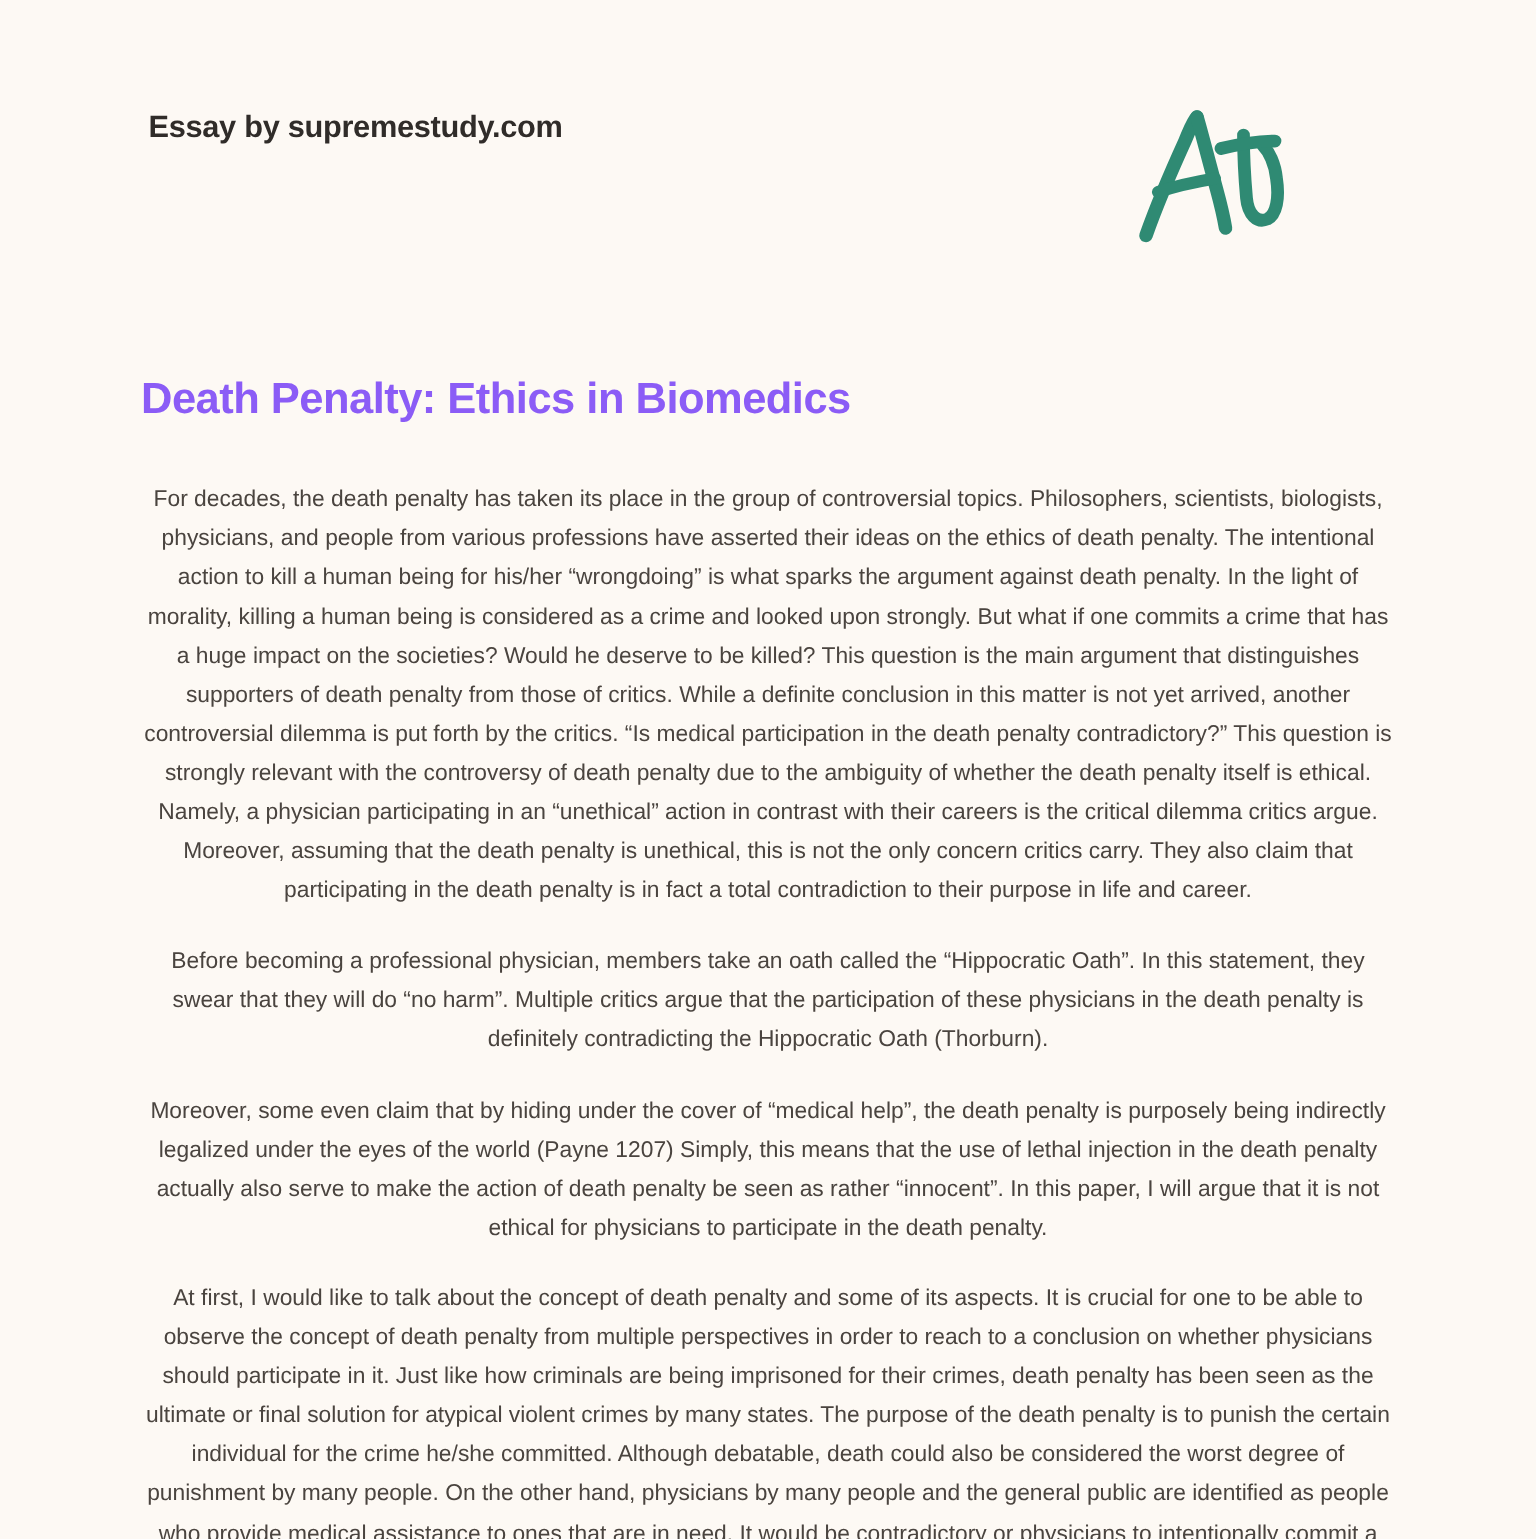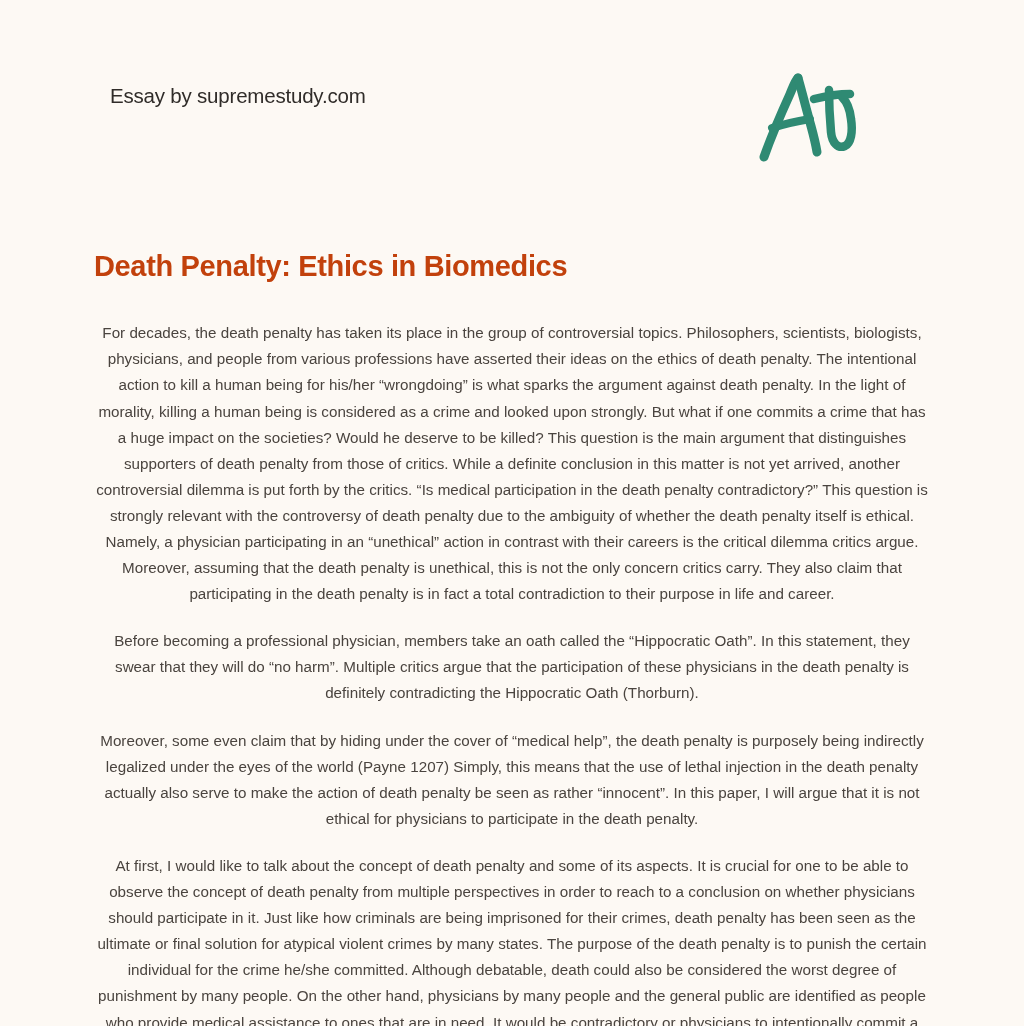--- a/index.html
+++ b/index.html
@@ -27,25 +27,25 @@
   
   .header {
     position: relative;
     padding-top: 68px;
     height: 120px;
     box-sizing: border-box;
   }
 
   .byline {
     font-size: 20.5px;
-    font-weight: normal;
+    font-weight: bold;
     color: #302c29;
     letter-spacing: -0.2px;
     line-height: 1.2;
-    margin: 16px;
+    margin: 5px;
   }
 
   .source-line {
     margin: 0;
     padding-top: 17px;
     font-size: 13.5px;
     color: #8e8881;
     line-height: 1.2;
     letter-spacing: 0.05px;
     white-space: nowrap;
@@ -72,21 +72,21 @@
   }
 
   
   .article {
     padding-top: 128px;
   }
 
   .article-title {
     font-size: 29px;
     font-weight: bold;
-    color: #c2410c;
+    color: #8b5cf6;
     letter-spacing: -0.35px;
     line-height: 1.25;
     margin: 0 0 36px 0;
   }
 
   .body-copy p {
     font-size: 15.2px;
     line-height: 26.1px;
     color: #4a443f;
     margin: 17px 0 21px 0;

